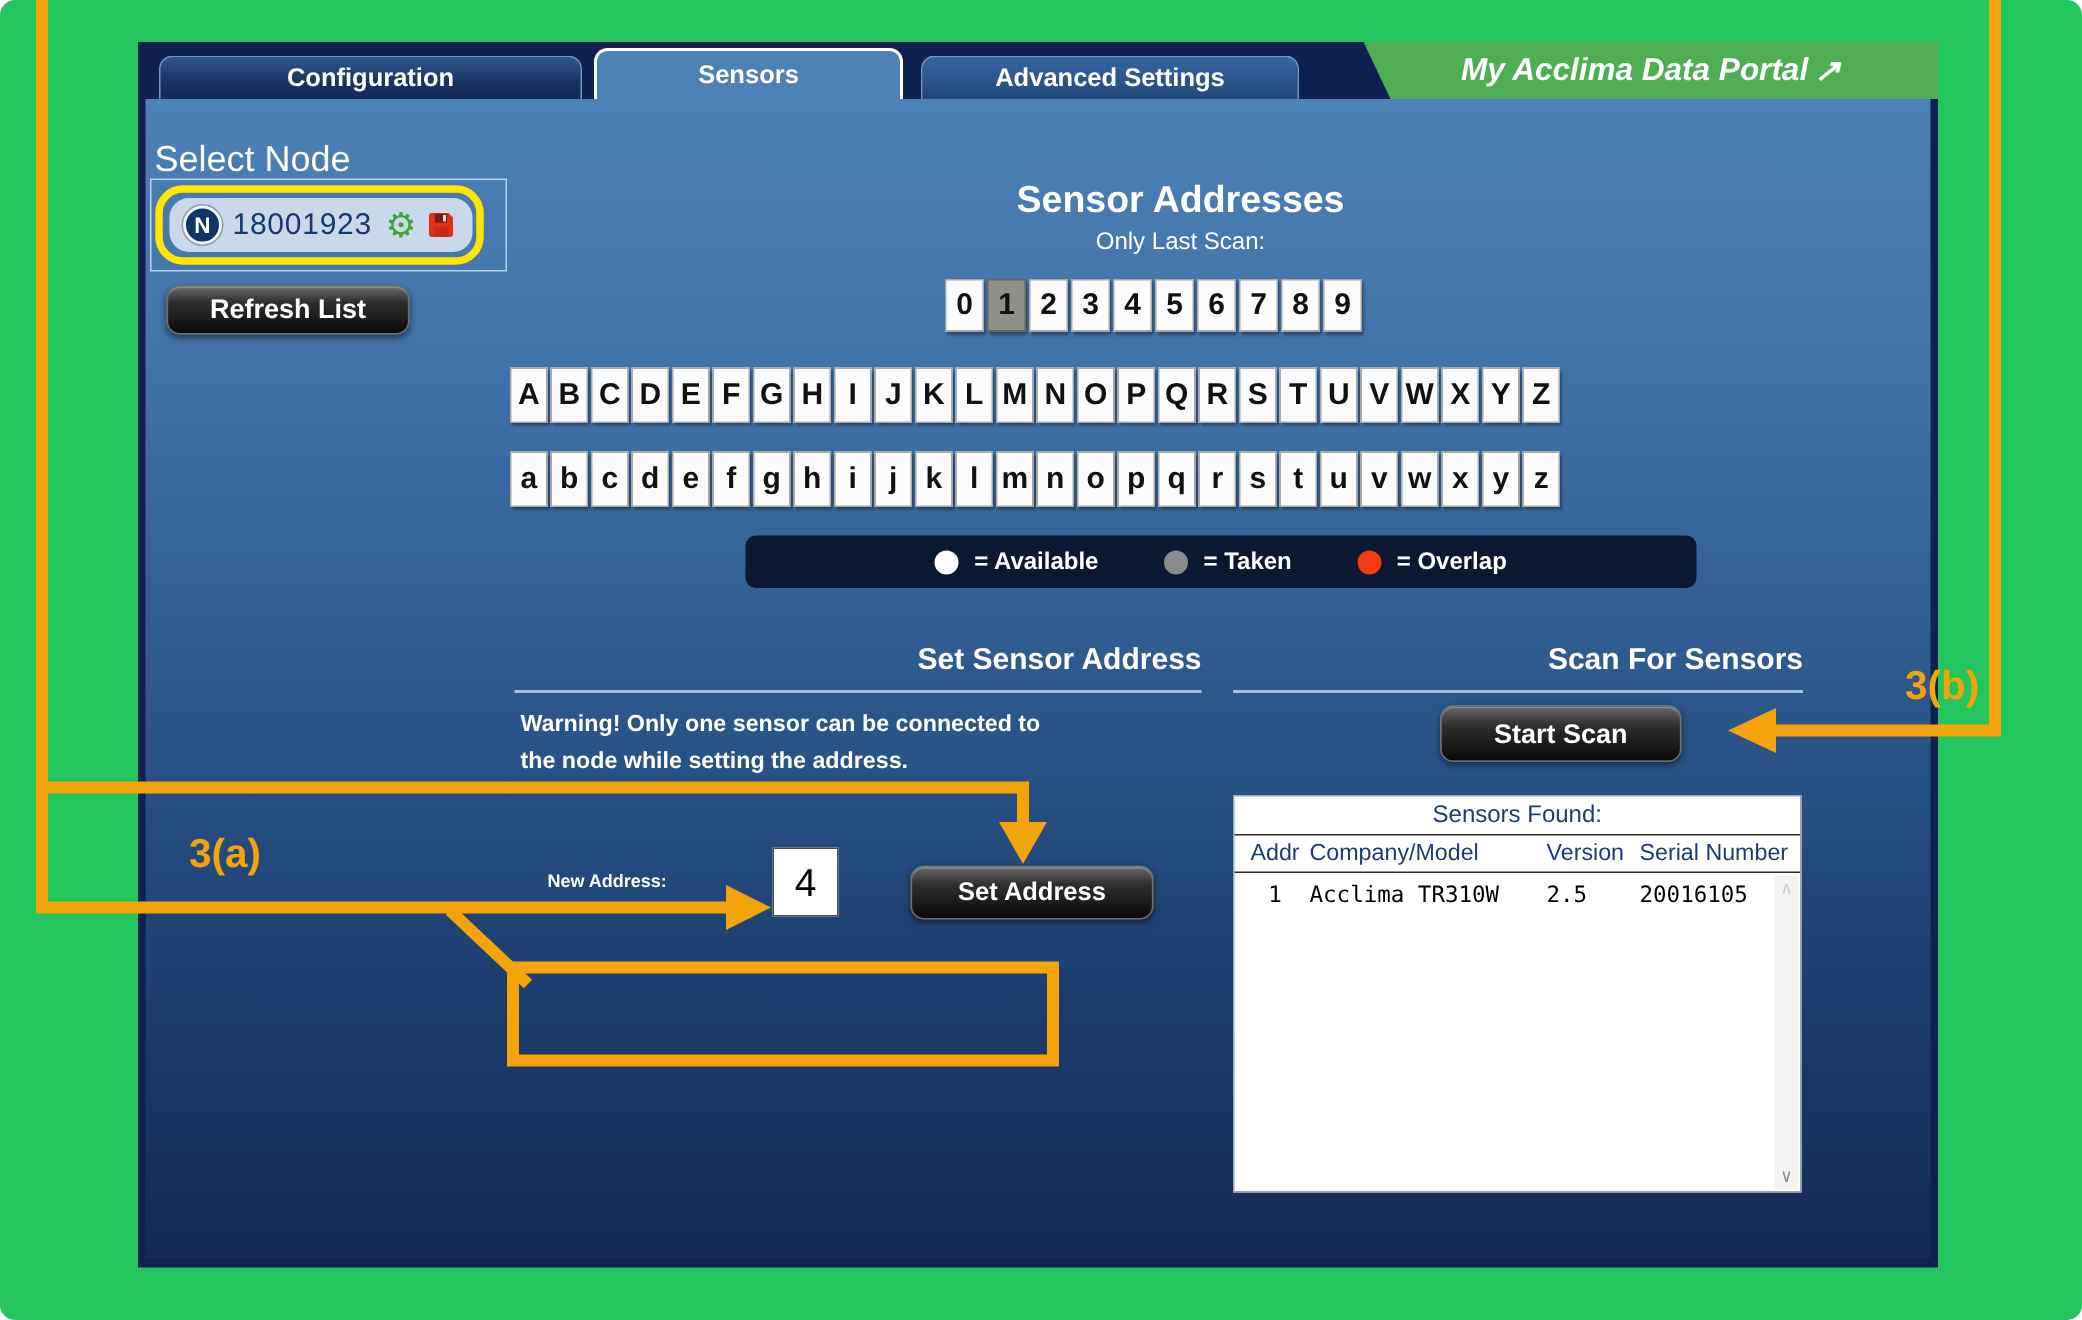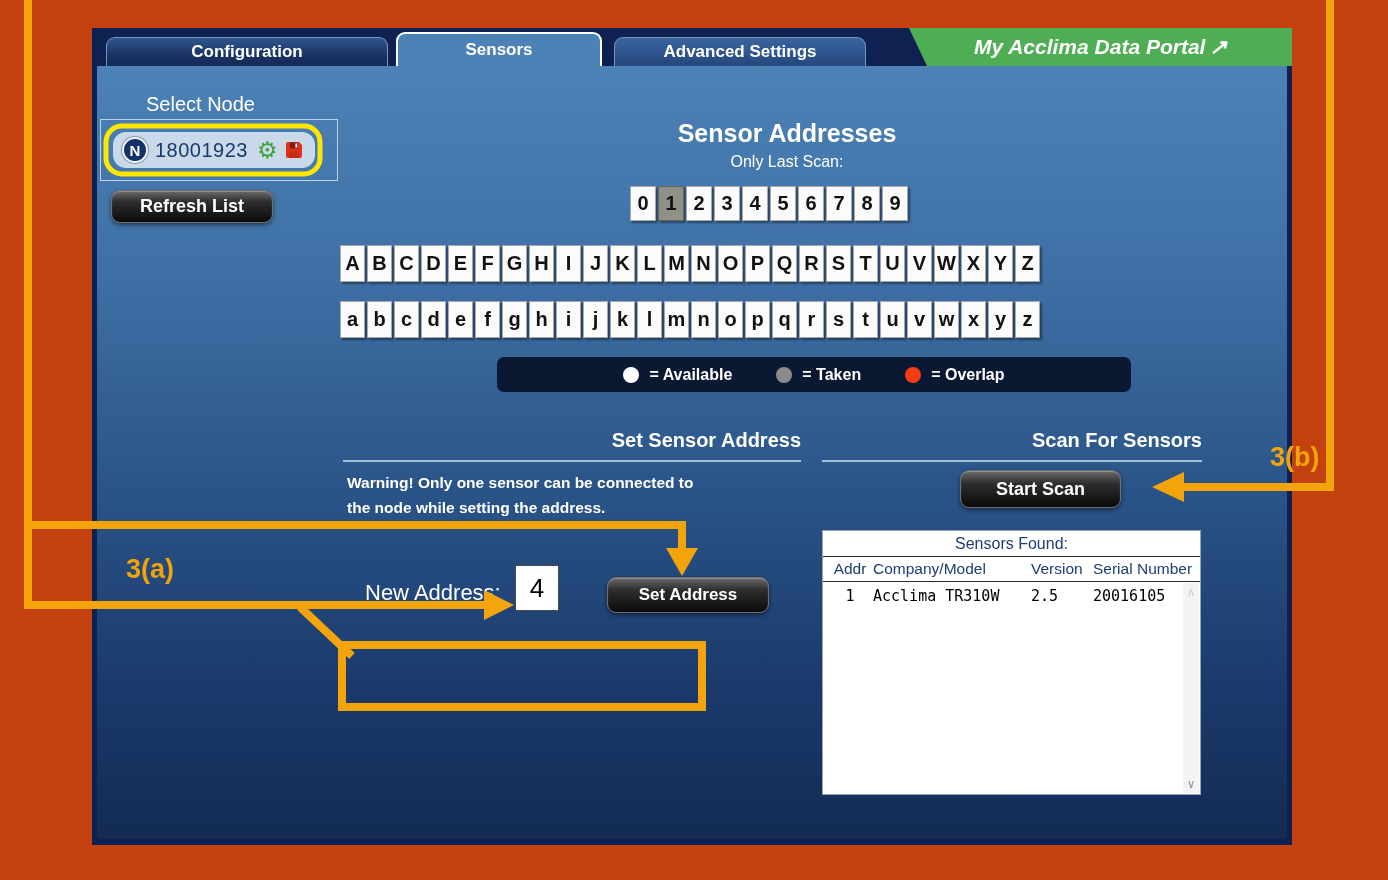--- a/index.html
+++ b/index.html
@@ -1,35 +1,35 @@
 <!DOCTYPE html>
 <html><head>
 <meta charset="utf-8">
 <style>
   * { margin:0; padding:0; box-sizing:border-box; }
   body { background:#fff; font-family:"Liberation Sans",sans-serif; }
-  .page { position:relative; width:1388px; height:880px; background:#c2410c; overflow:hidden; }
+  .page { position:relative; width:1388px; height:880px; background:#22c55e; overflow:hidden;border-radius:10px; }
 
   
   .app { position:absolute; left:92px; top:28px; width:1200px; height:817px; background:#0e2150; }
   .header { height:38px; display:flex; align-items:flex-end; padding-left:14px; position:relative; }
   .tab { display:flex; align-items:center; justify-content:center; color:#fff; font-weight:bold; font-size:17px;
          border-radius:9px 9px 0 0; cursor:default; }
   .tab-config   { width:282px; height:29px; background:linear-gradient(180deg,#30568d 0%,#1a3364 60%,#142a56 100%); border:1px solid #7396c2; border-bottom:none; }
   .tab-sensors  { width:206px; height:34px; margin-left:8px; background:#4d82b6; border:2px solid #fff; border-bottom:none; }
   .tab-advanced { width:252px; height:29px; margin-left:12px; background:linear-gradient(180deg,#3a64a0 0%,#24477c 100%); border:1px solid #7396c2; border-bottom:none; }
   .portal { position:absolute; left:817px; right:0; top:0; bottom:0; background:#4fae54;
             clip-path:polygon(0 0,100% 0,100% 100%,18px 100%);
             display:flex; align-items:center; justify-content:center; gap:4px;
             color:#fff; font-weight:bold; font-style:italic; font-size:21px; }
   .content { position:relative; margin:0 5px 6px; height:773px; overflow:hidden;
              background:linear-gradient(180deg,#4d82b6 0%,#3d6fa4 28%,#2a5488 55%,#1b3a6c 80%,#132b53 100%); }
 
   
-  .select-node-label { position:absolute; left:6px; top:27px; color:#fff; font-size:20px;margin-left:43px; }
+  .select-node-label { position:absolute; left:6px; top:27px; color:#fff; font-size:24px; }
   .node-box { position:absolute; left:3px; top:53px; width:238px; height:62px; border:1px solid #b9d2e8;
               display:flex; align-items:center; padding-left:12px; }
   .node-pill { width:202px; height:36px; background:#c9d9e9; border-radius:13px;
                display:flex; align-items:center; gap:7px; padding:0 9px; }
   .n-badge { width:26px; height:26px; border-radius:50%; background:#123268; color:#fff; font-weight:bold; font-size:15px;
              display:flex; align-items:center; justify-content:center; border:2px solid #eef3f9;
              box-shadow:0 0 0 1px #8a99ab; flex:0 0 auto; }
   .node-id { color:#16396e; font-size:20px; letter-spacing:0.5px; }
   .gear { color:#3fa33c; font-size:23px; line-height:1; margin-left:2px; }
   .black-btn { position:absolute; background:linear-gradient(180deg,#6a6a6a 0%,#2e2e2e 35%,#0a0a0a 100%);
@@ -55,21 +55,21 @@
             display:flex; align-items:center; justify-content:center; color:#fff; font-size:16px; font-weight:600; }
   .legend-item { display:flex; align-items:center; gap:10px; margin:0 22px; }
   .swatch { width:16px; height:16px; border-radius:50%; flex:0 0 auto; }
 
   
   .sec-heading { position:absolute; color:#fff; font-size:20px; font-weight:600; text-align:right; }
   .sec-line { position:absolute; height:2px; background:#b9d2e8; opacity:.85; }
   .set-heading { left:246px; top:363px; width:458px; }
   .set-line    { left:246px; top:394px; width:458px; }
   .warning { position:absolute; left:250px; top:404px; color:#fff; font-size:15.5px; font-weight:bold; line-height:25px; }
-  .new-addr-label { position:absolute; left:268px; top:514px; color:#fff; font-size:22px; font-weight:400; }
+  .new-addr-label { position:absolute; left:268px; top:514px; color:#fff; font-size:12px; font-weight:700; }
   .addr-input { position:absolute; left:418px; top:499px; width:44px; height:46px; border:1px solid #4a4a4a;
                 background:#fff; color:#000; font-size:26px; text-align:center; font-family:"Liberation Sans",sans-serif; }
   .set-btn { left:510px; top:511px; width:162px; height:36px; font-size:17px; }
   .status-box { position:absolute; left:258px; top:590px; width:338px; height:33px;
                 background:linear-gradient(180deg,#ffffff 0%,#d4e7f6 100%); border:1px solid #9db6cd; border-radius:9px;
                 color:#1c4178; font-size:16px; display:flex; align-items:center; padding-left:13px; }
 
   
   .scan-heading { left:725px; top:363px; width:380px; }
   .scan-line    { left:725px; top:394px; width:380px; }

